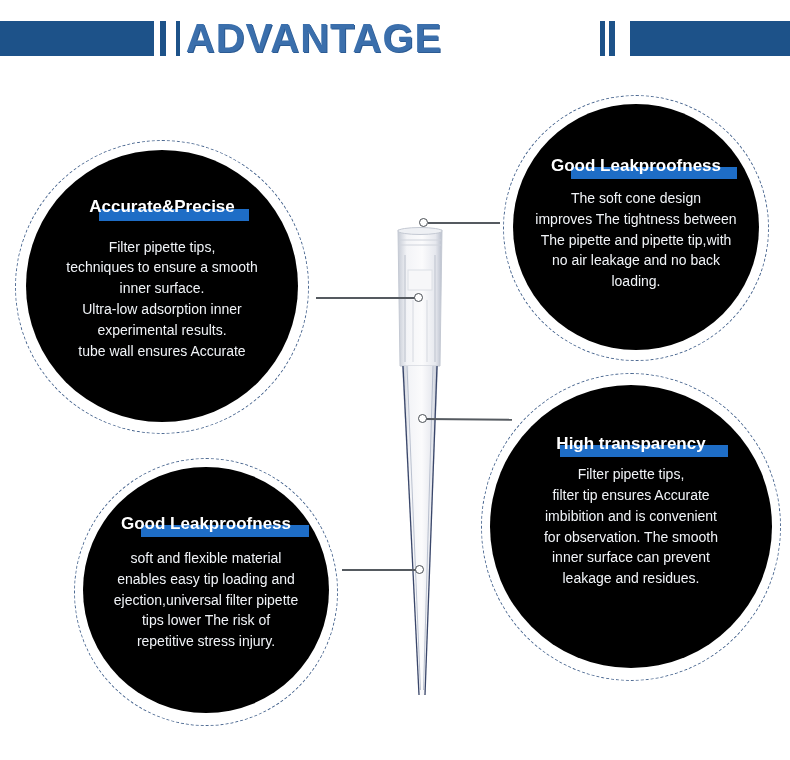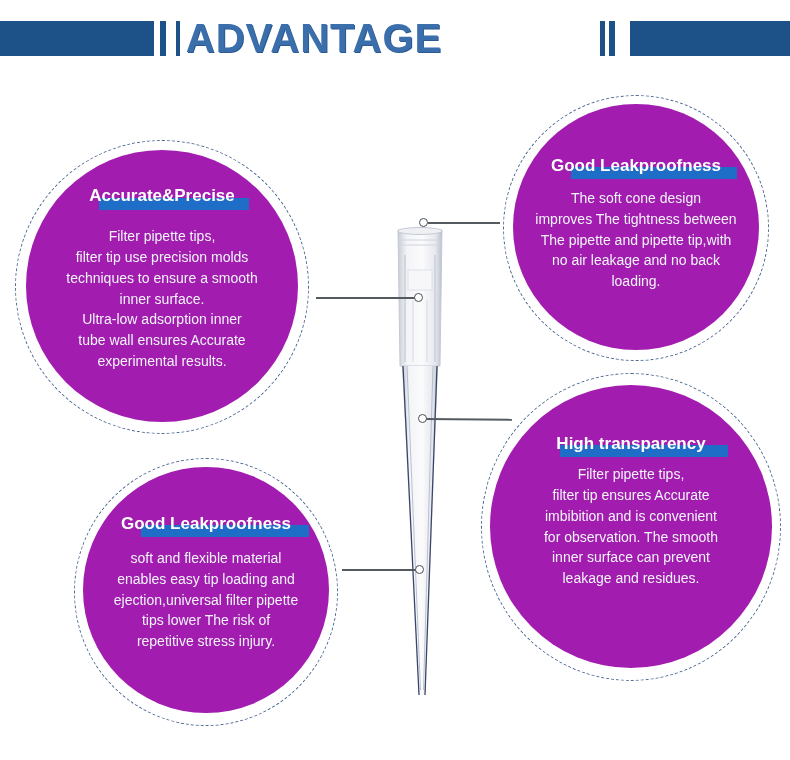--- a/index.html
+++ b/index.html
@@ -9,21 +9,21 @@
     .header-bar { position: absolute; top: 21px; height: 35px; background: #1d5289; }
     .header-stripe { position: absolute; top: 21px; height: 35px; width: 6px; background: #1d5289; }
     .header-title {
       position: absolute; left: 0; width: 628px; top: 16px; text-align: center;
       font-family: "Liberation Sans", sans-serif; font-weight: bold; font-size: 40px;
       letter-spacing: 1px; color: #3b6fac; text-shadow: 1px 1px 0 #2b5a92;
     }
 
     .ring { position: absolute; border: 1px dashed #4a6790; border-radius: 50%; }
     .disc {
-      position: absolute; border-radius: 50%; background: #a21caf;
+      position: absolute; border-radius: 50%; background: #000000;
       display: flex; flex-direction: column; align-items: center; justify-content: center;
       color: #ffffff; text-align: center;
     }
     .disc-title-wrap { position: relative; display: inline-block; margin-bottom: 14px; }
     .disc-title-bar { position: absolute; height: 12px; background: #1e6dc6; }
     .disc-title {
       position: relative; font-weight: bold; font-size: 17px; color: #ffffff; white-space: nowrap;
     }
     .disc-body { font-size: 14px; line-height: 20.8px; color: #f1f4f8; }
     .disc-body div { white-space: nowrap; }
@@ -86,26 +86,25 @@
 <div class="node" style="left:415px; top:565px;"></div>
 
 <div class="ring" style="left:15px; top:140px; width:294px; height:294px;"></div>
 <div class="disc" style="left:26px; top:150px; width:272px; height:272px; padding-bottom:14px;">
   <div class="disc-title-wrap" style="margin-bottom:20px;">
     <div class="disc-title-bar" style="left:10px; right:-14px; top:12px;"></div>
     <div class="disc-title">Accurate&amp;Precise</div>
   </div>
   <div class="disc-body">
     <div>Filter pipette tips,</div>
-    <div>filter tip use precision molds</div>
     <div>techniques to ensure a smooth</div>
     <div>inner surface.</div>
     <div>Ultra-low adsorption inner</div>
+    <div>experimental results.</div>
     <div>tube wall ensures Accurate</div>
-    <div>experimental results.</div>
   </div>
 </div>
 
 <div class="ring" style="left:503px; top:95px; width:266px; height:266px;"></div>
 <div class="disc" style="left:513px; top:104px; width:246px; height:246px; padding-bottom:6px;">
   <div class="disc-title-wrap" style="margin-bottom:12px;">
     <div class="disc-title-bar" style="left:20px; right:-16px; top:11px;"></div>
     <div class="disc-title">Good Leakproofness</div>
   </div>
   <div class="disc-body">

